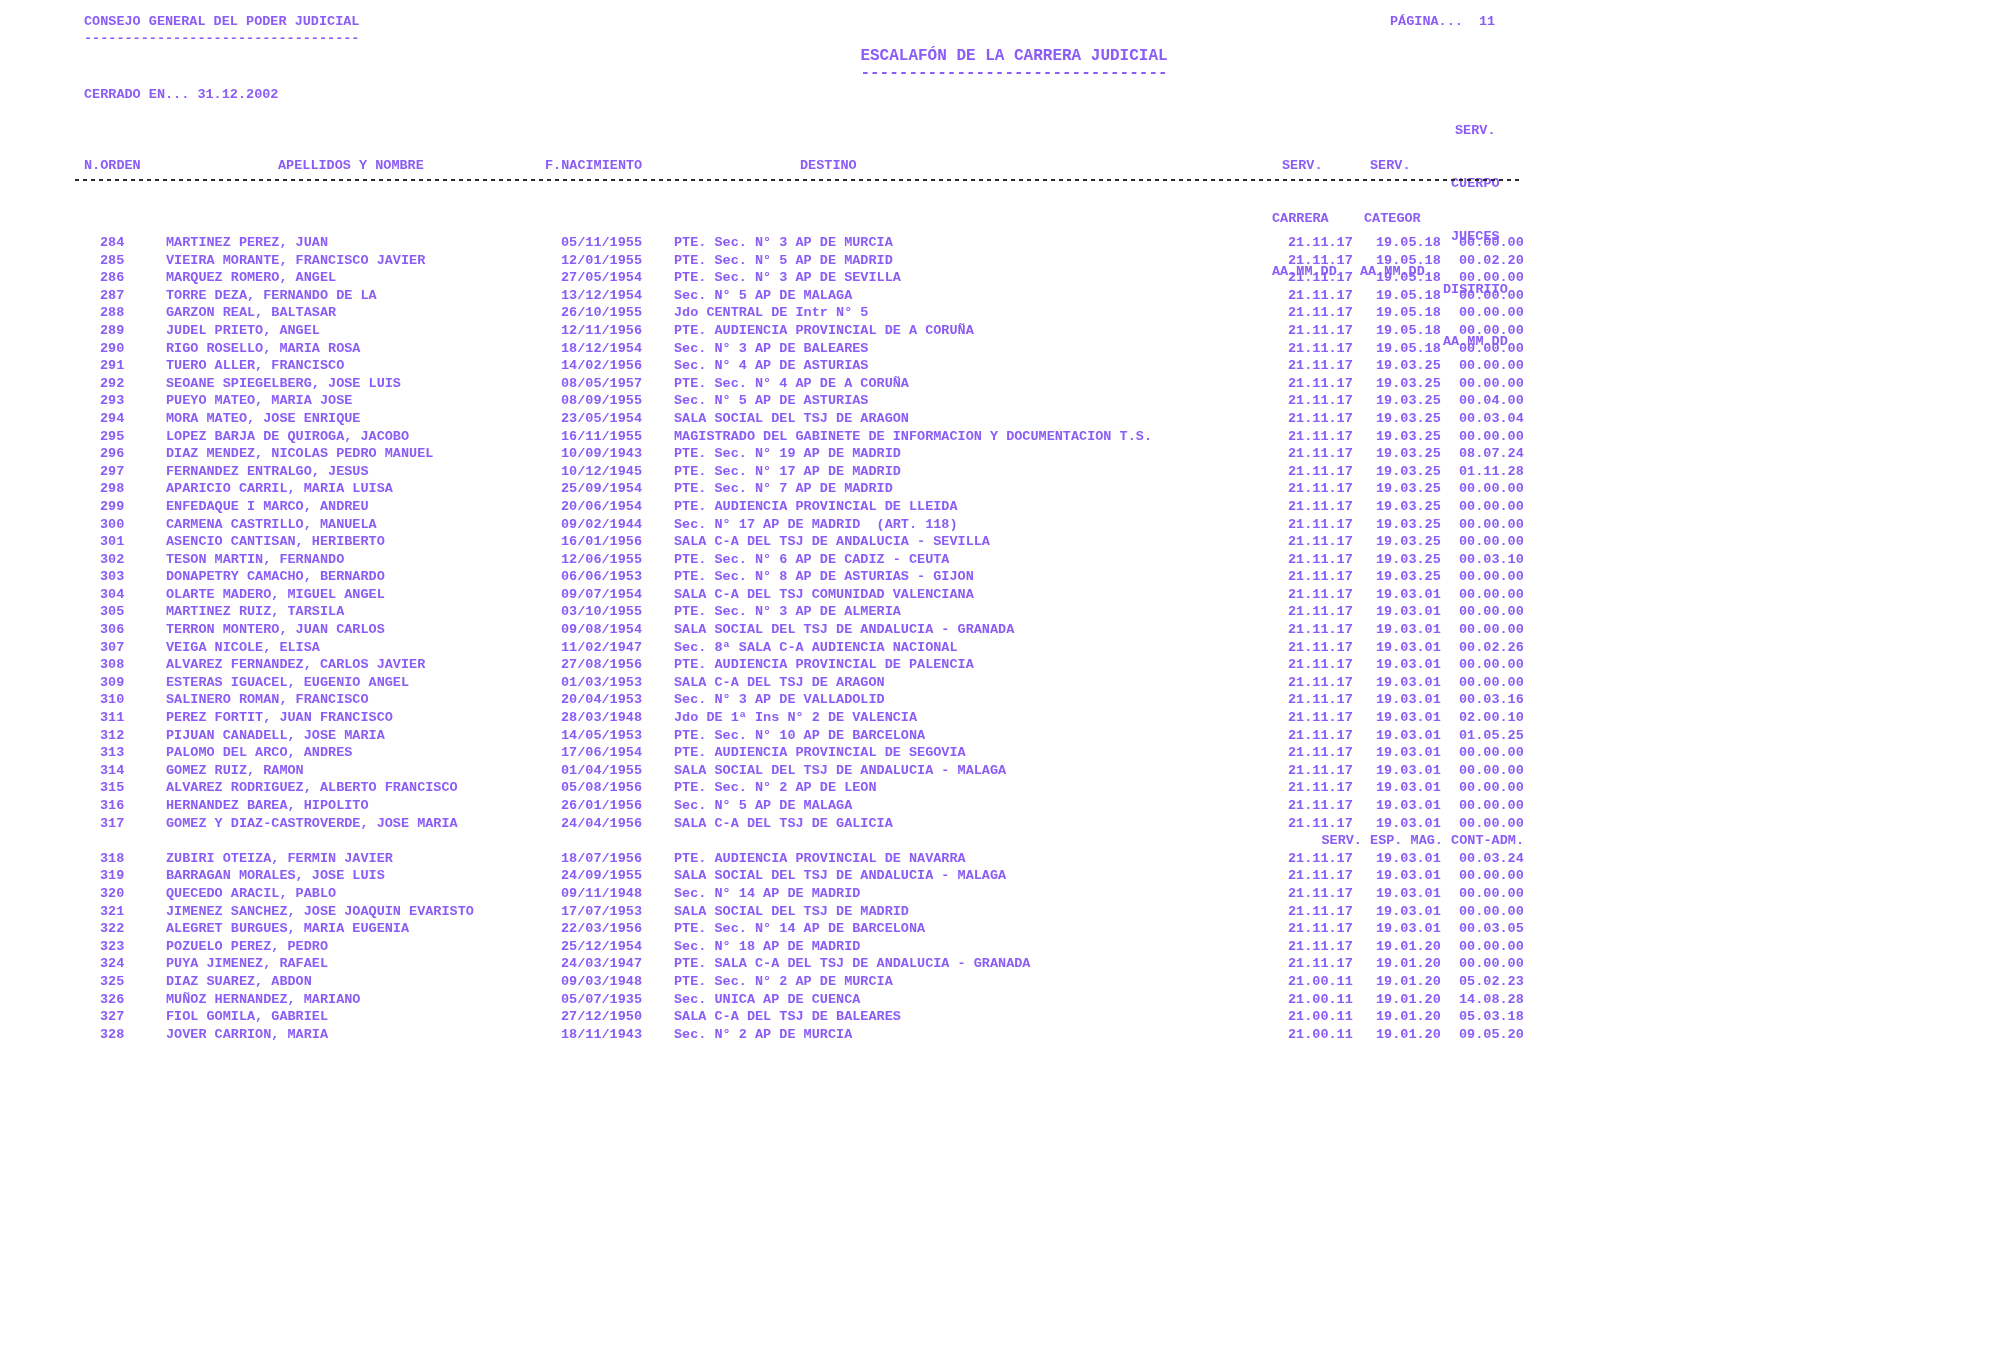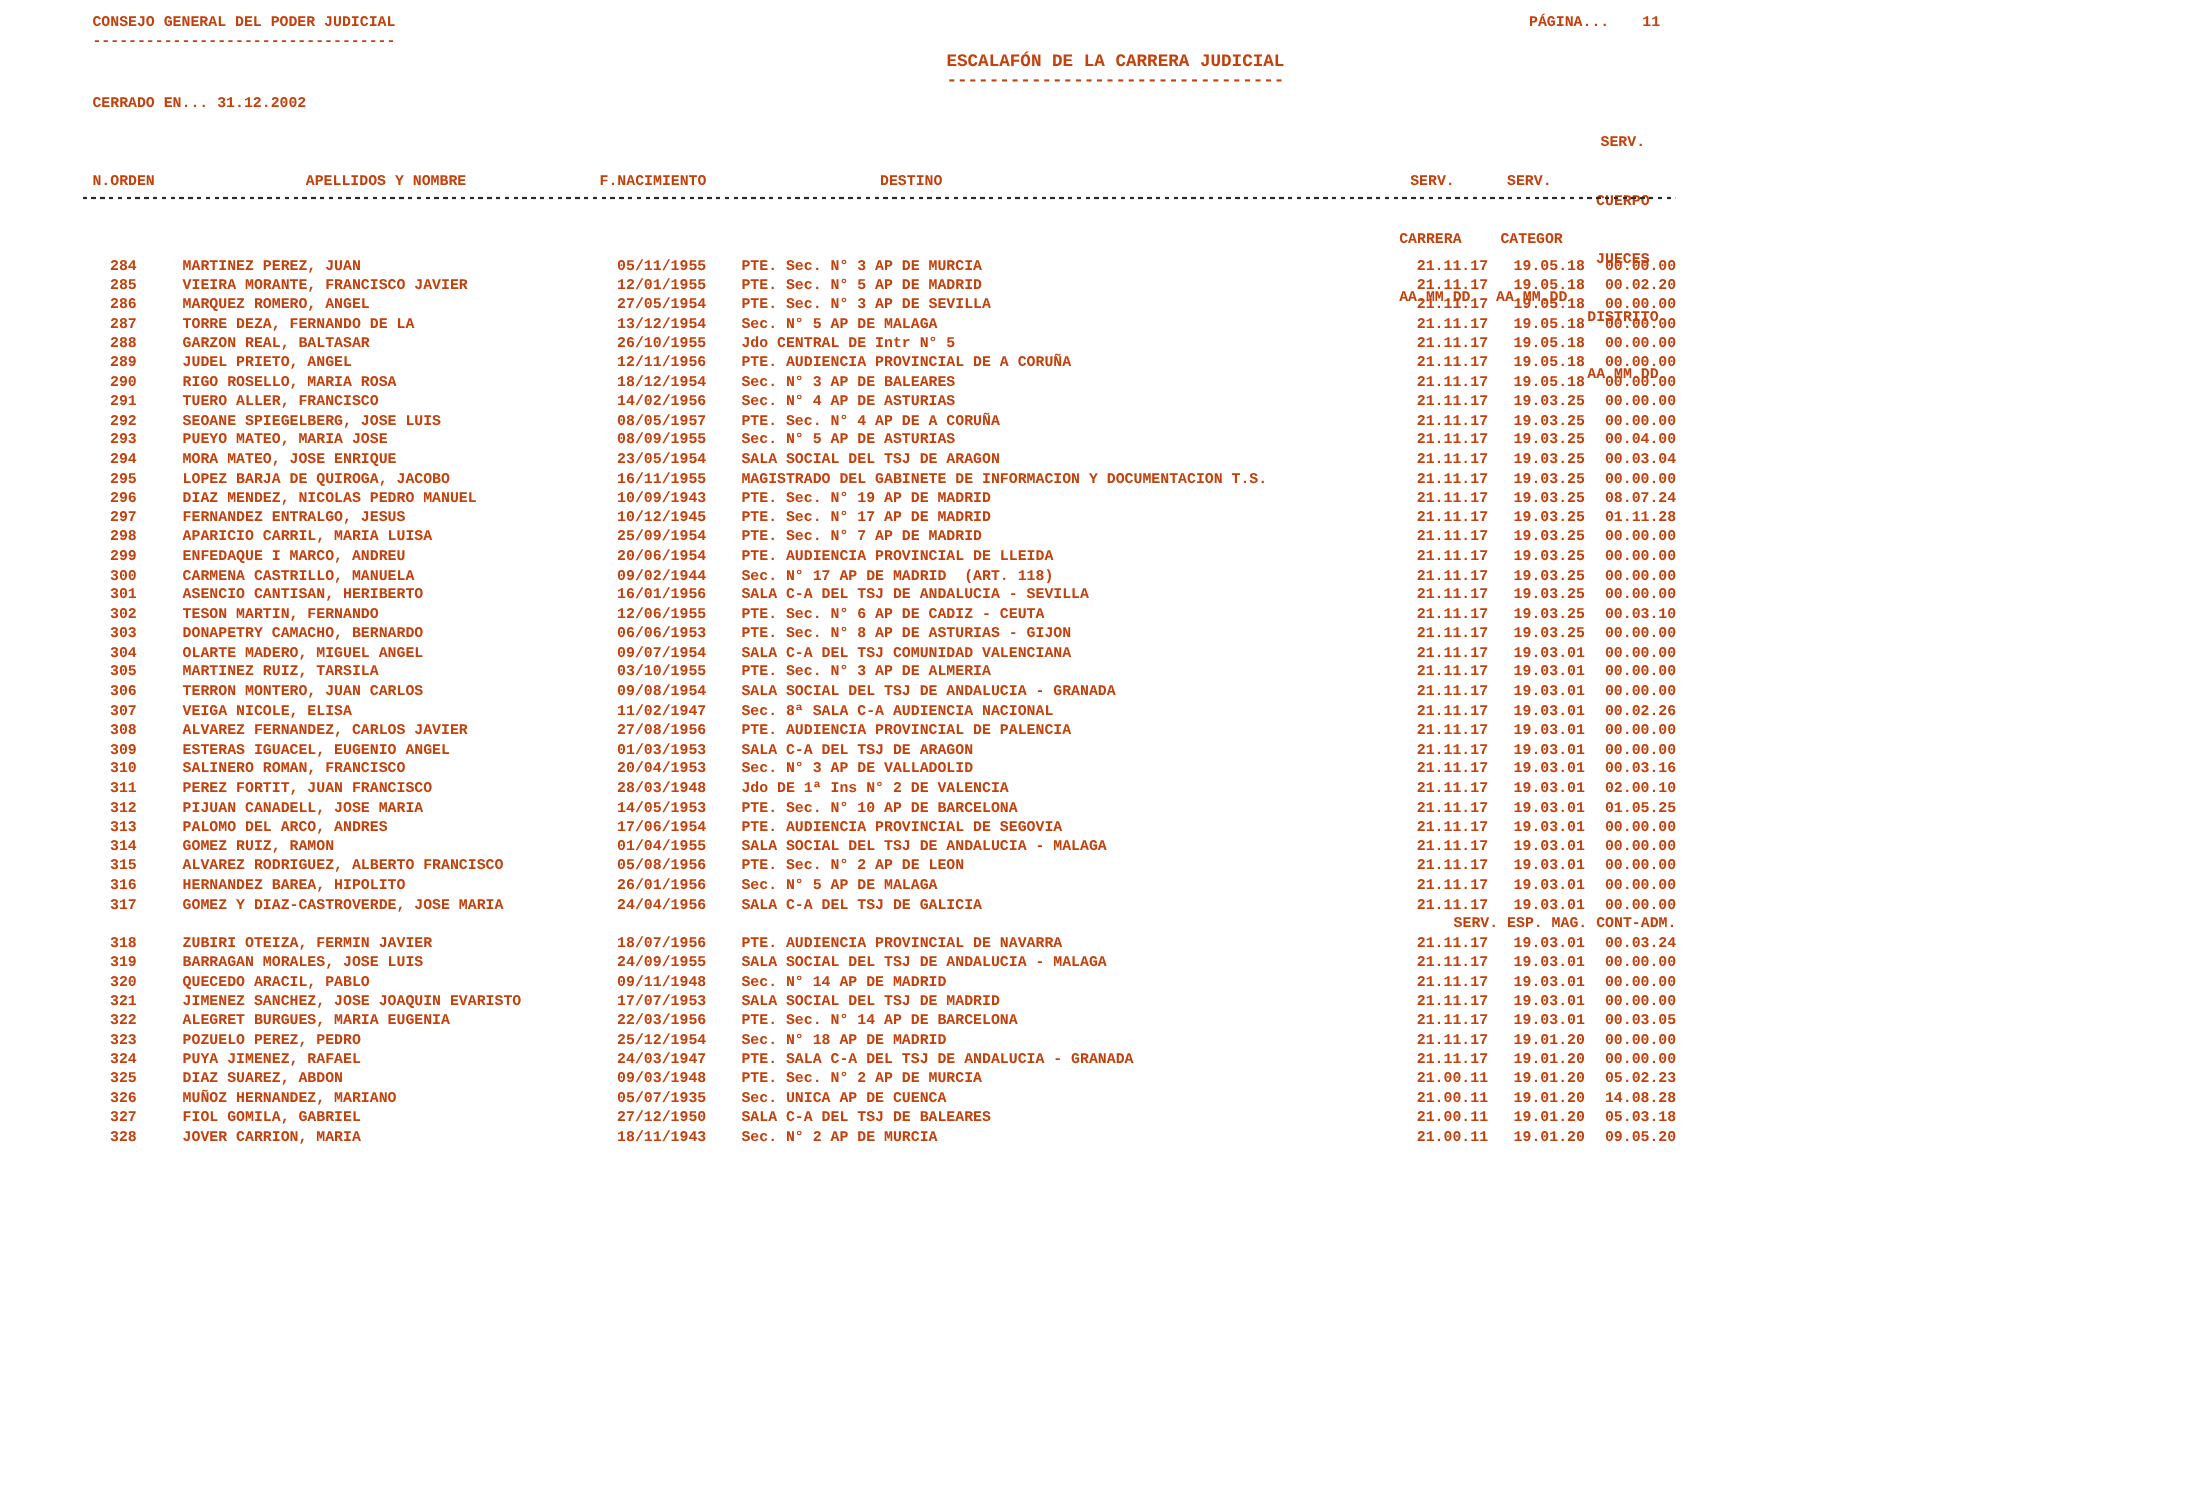--- a/index.html
+++ b/index.html
@@ -5,21 +5,21 @@
   * { margin:0; padding:0; box-sizing:border-box; }
   html,body { background:#ffffff; }
   .sheet {
     position:relative;
     width:2000px; height:1364px;
     background:#ffffff;
     font-family:"Liberation Mono","DejaVu Sans Mono",monospace;
     font-size:13.5px;
     font-weight:600;
     line-height:17.6px;
-    color:#c2410c;
+    color:#8b5cf6;
     overflow:hidden;
   }
   .abs { position:absolute; white-space:pre; }
   .title-line { font-size:16px; line-height:18px; }
   .centered { left:0; right:0; text-align:center;margin-left:28px; }
   .sep {
     position:absolute;
     height:2px;
     background-image:repeating-linear-gradient(90deg,#2a2a2a 0 4px,transparent 4px 8px);
   }
@@ -28,21 +28,21 @@
   .trow { display:flex; height:17.6px; }
   .cell { flex:none; white-space:pre; overflow:visible; }
   .c-orden    { width:66px; }
   .c-nombre   { width:395px; }
   .c-nac      { width:113px; }
   .c-destino  { width:614px; }
   .c-carrera  { width:88px; }
   .c-categor  { width:83px; }
   .c-distrito { width:77px; }
   .note-row .c-note { width:1424px; text-align:right; white-space:pre; }
-  .pagenum { margin-left:30px; }
+  .pagenum { margin-left:16px; }
 </style>
 </head>
 <body>
 
 <div class="sheet">
 
   <div class="abs" style="left:84px; top:13px;">CONSEJO GENERAL DEL PODER JUDICIAL</div>
   <div class="abs" style="left:84px; top:30px;">----------------------------------</div>
 
   <div class="abs" style="left:1390px; top:13px;"><span>PÁGINA...</span><span class="pagenum">11</span></div>

